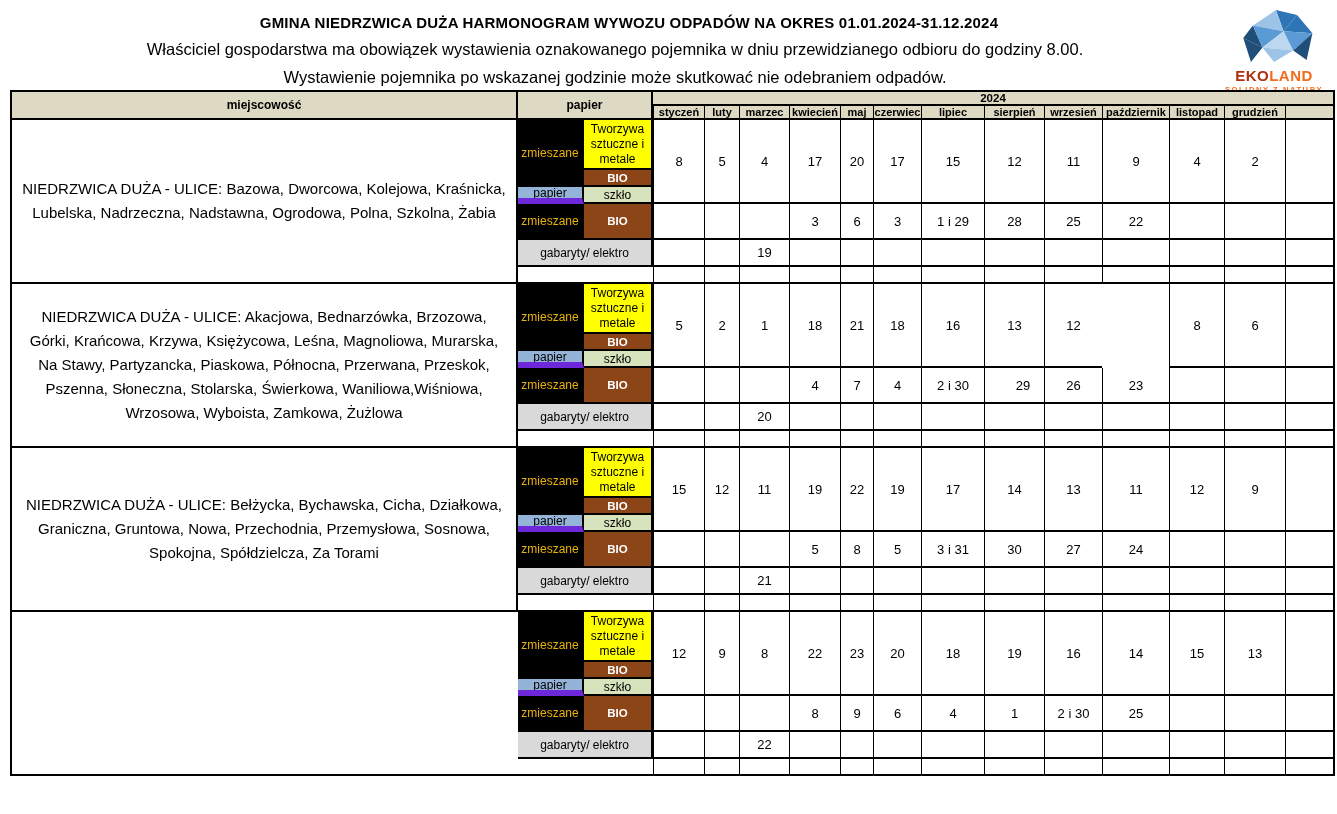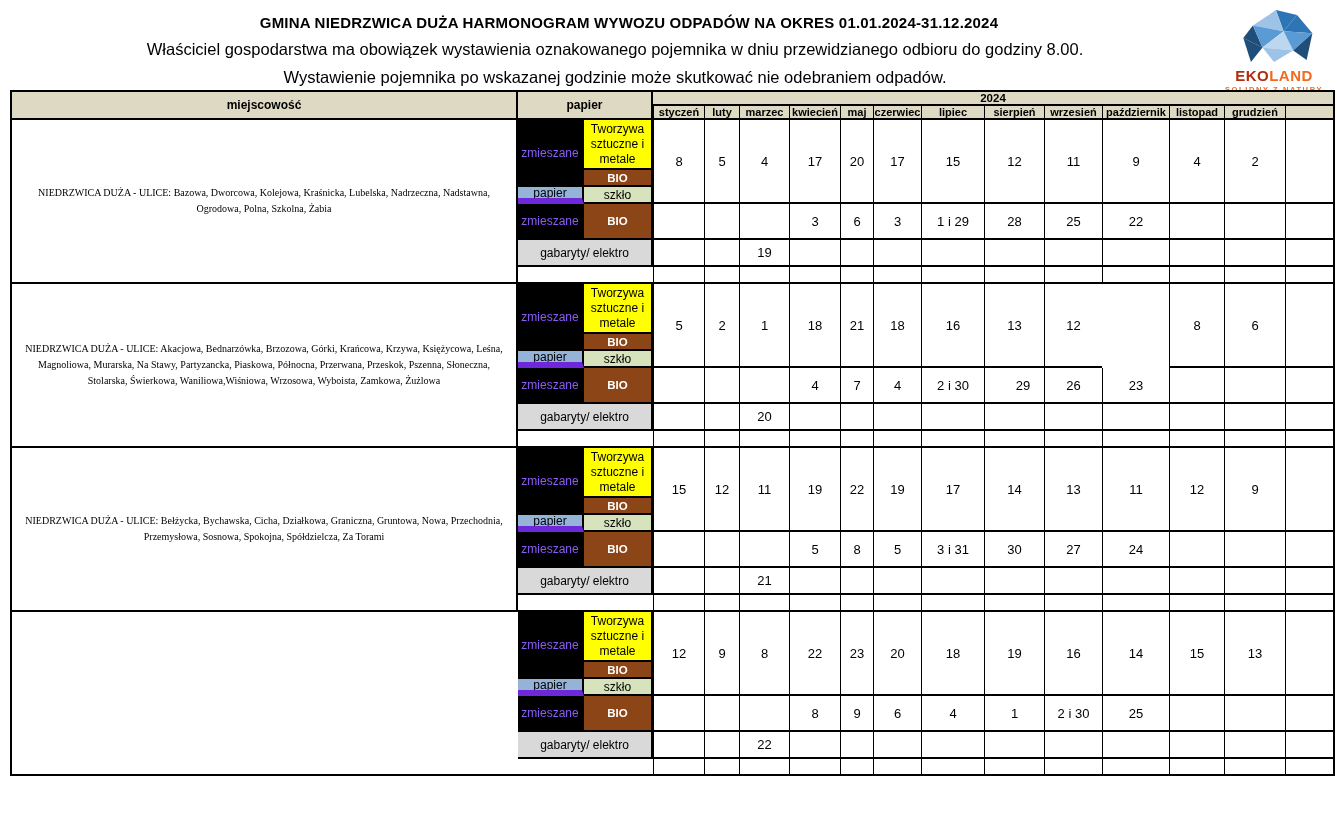--- a/index.html
+++ b/index.html
@@ -29,22 +29,22 @@
   .cell{display:flex;align-items:center;justify-content:center;text-align:center;box-sizing:border-box;overflow:hidden;}
 
   
   .h{background:#DDD9C3;font-weight:bold;font-size:11.5px;}
   .h-miej{grid-column:1;grid-row:1/3;border-right:2px solid #000;font-size:12px;}
   .h-frak{grid-column:2/4;grid-row:1/3;border-right:2px solid #000;font-size:12px;}
   .h-year{grid-column:4/17;grid-row:1;}
   .h-month{grid-row:2;border-top:2px solid #000;border-left:1px solid #000;font-size:11px;}
 
   
-  .area{grid-column:1;grid-row:1/7;border-right:2px solid #000;font-size:10px;line-height:1.6;padding:0 10px;font-family:Liberation Serif, serif;}
-  .c-black{background:#000;color:#8b5cf6;font-size:12px;border-right:2px solid #000;border-bottom:2px solid #000;}
+  .area{grid-column:1;grid-row:1/7;border-right:2px solid #000;font-size:15px;line-height:1.6;padding:0 10px;}
+  .c-black{background:#000;color:#eab308;font-size:12px;border-right:2px solid #000;border-bottom:2px solid #000;}
   .c-yellow{background:#FFFF00;font-size:12px;line-height:1.25;border-right:2px solid #000;border-bottom:2px solid #000;padding:0 3px;}
   .c-brown{background:#8B4517;color:#fff;font-size:11.5px;font-weight:bold;border-right:2px solid #000;border-bottom:2px solid #000;}
   .c-blue{background:#95B3D7;font-size:12px;border-right:2px solid #000;border-bottom:6px solid #6d28d9;}
   .c-green{background:#D6E3BC;font-size:12px;border-right:2px solid #000;border-bottom:2px solid #000;}
   .c-gray{background:#D9D9D9;font-size:12px;grid-column:2/4;grid-row:5;border-right:2px solid #000;border-bottom:2px solid #000;}
   .fspacer{grid-column:2/4;grid-row:6;background:#fff;}
 
   .z1{grid-column:2;grid-row:1/3;}
   .y1{grid-column:3;grid-row:1;}
   .b1{grid-column:3;grid-row:2;}

